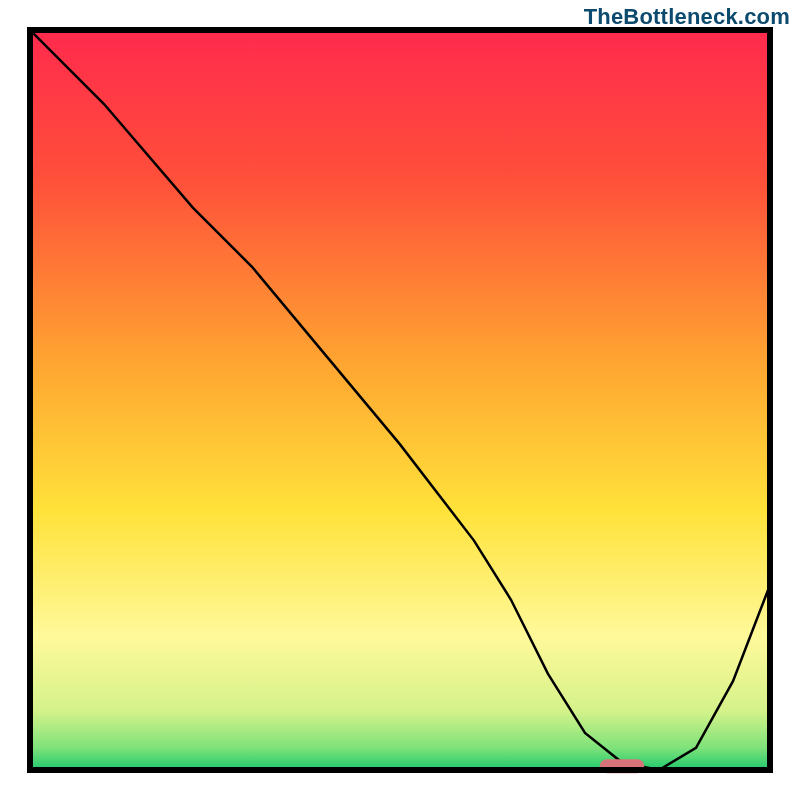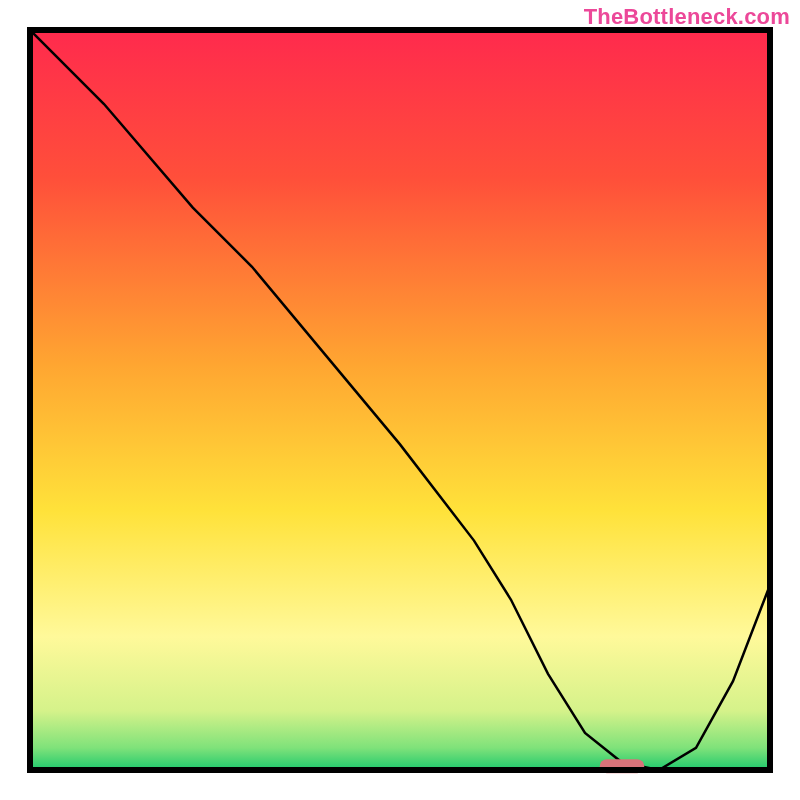--- a/index.html
+++ b/index.html
@@ -14,21 +14,21 @@
     position: relative;
     width: 800px;
     height: 800px;
   }
   .attribution {
     position: absolute;
     top: 4px;
     right: 10px;
     font-size: 22px;
     font-weight: 600;
-    color: #ec4899;
+    color: #0c4a6e;
     letter-spacing: 0.2px;
   }
   svg {
     position: absolute;
     top: 0;
     left: 0;
   }
 </style>
 </head>
 <body>

